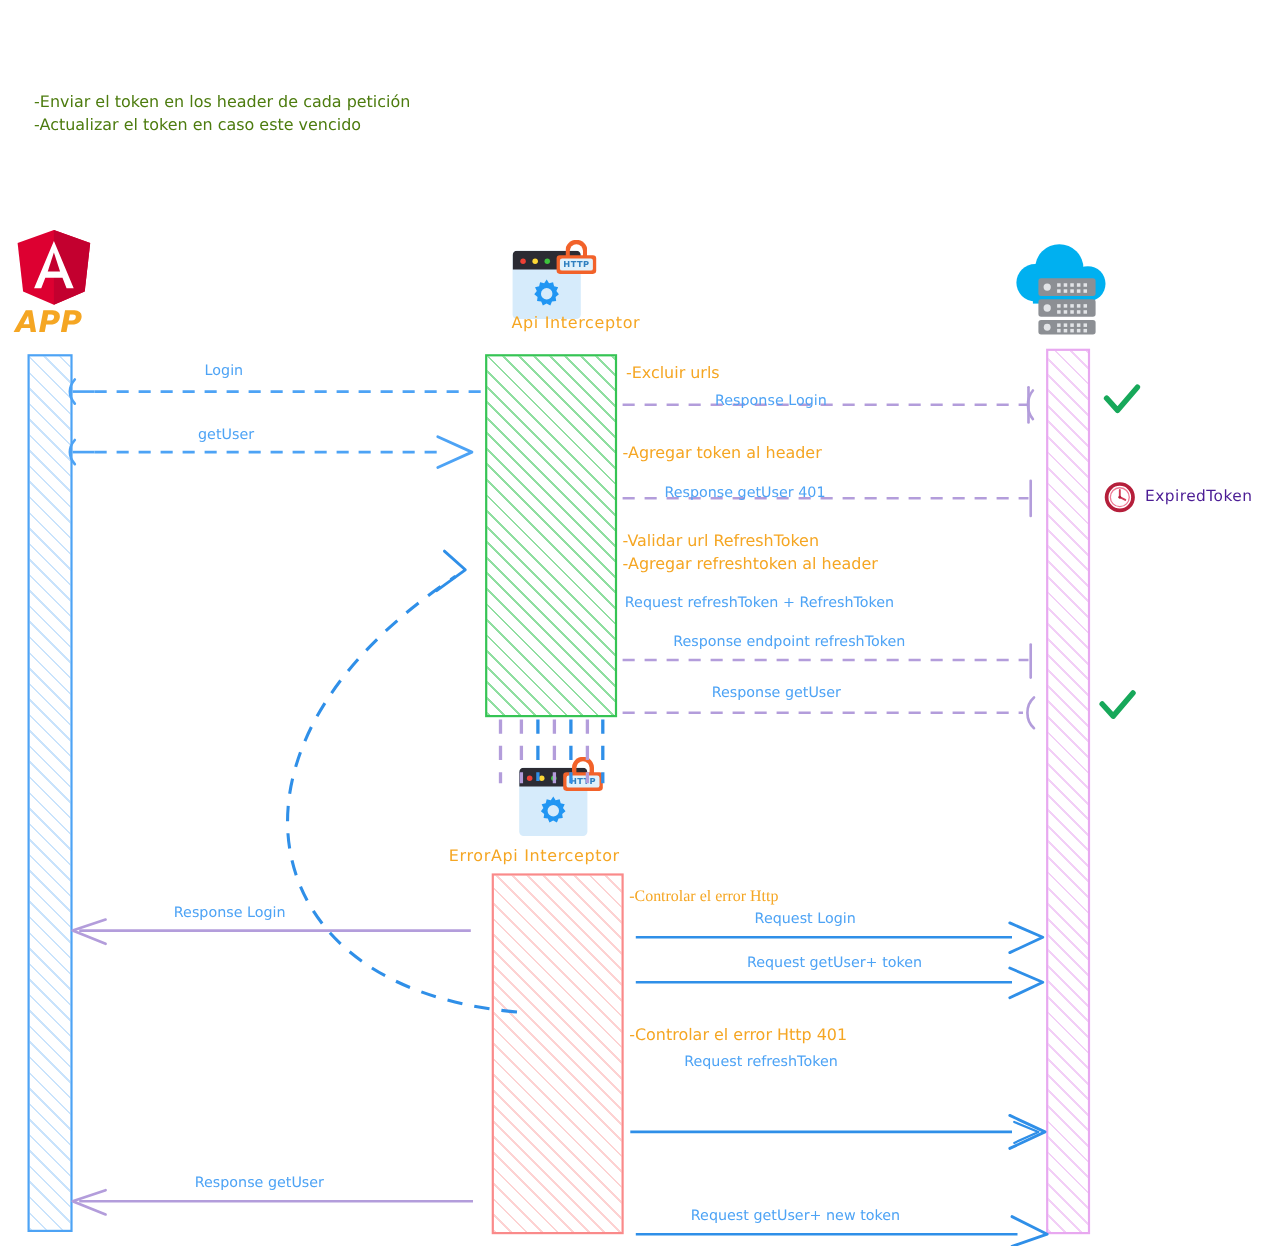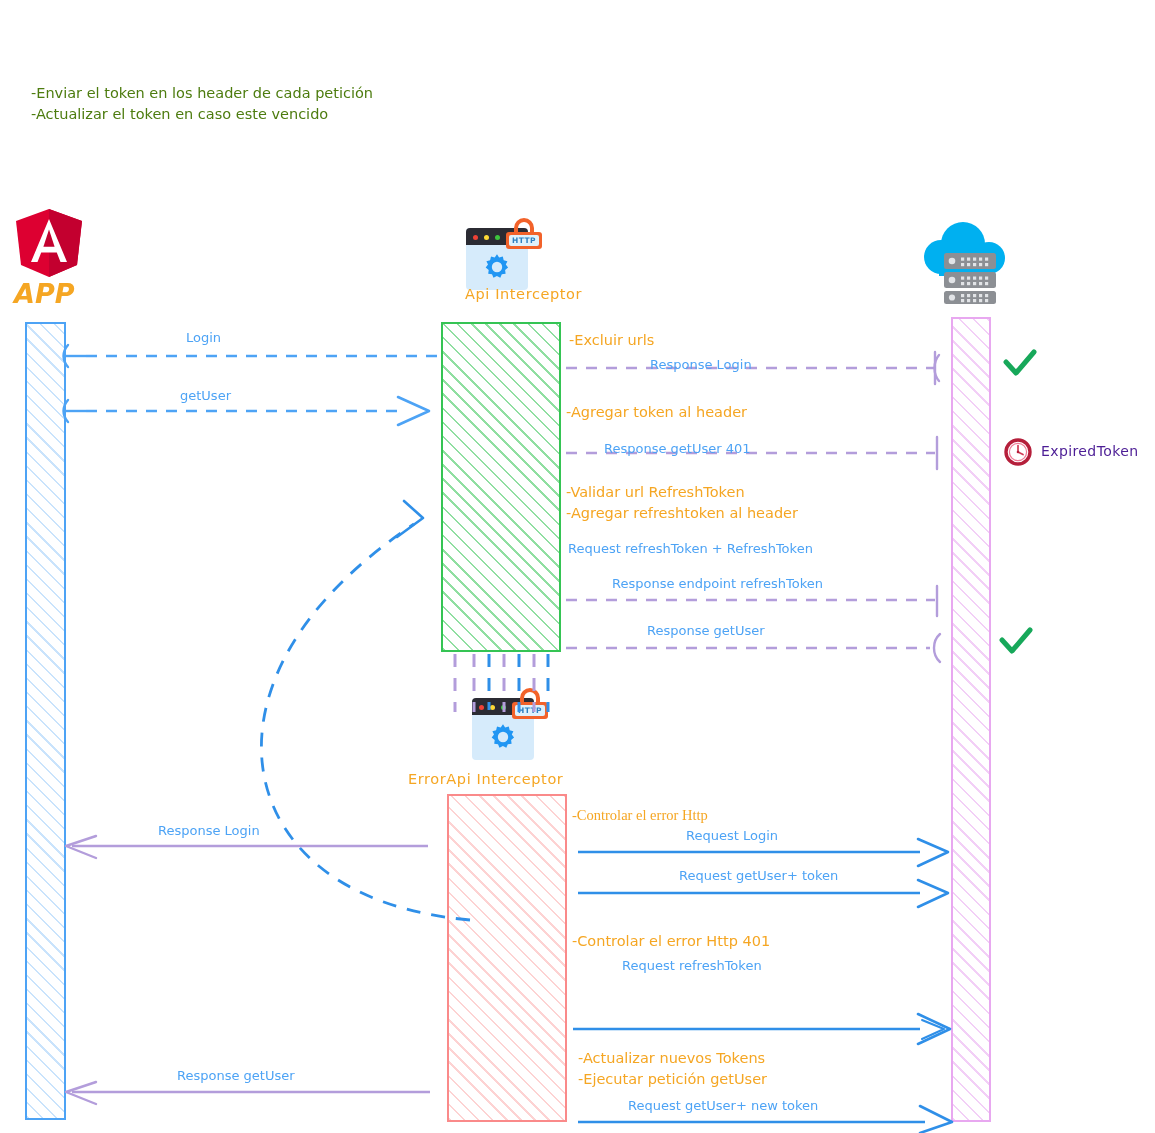--- a/index.html
+++ b/index.html
@@ -287,22 +287,20 @@
   <div class="msg" style="left:622px;top:958px;">Request refreshToken</div>
   <div class="msg" style="left:177px;top:1068px;">Response getUser</div>
   <div class="msg" style="left:628px;top:1098px;">Request getUser+ new token</div>
 
   <div class="note" style="left:569px;top:330px;">-Excluir urls</div>
   <div class="note" style="left:566px;top:402px;">-Agregar token al header</div>
   <div class="note" style="left:566px;top:482px;">-Validar url RefreshToken
 -Agregar refreshtoken al header</div>
   <div class="note" style="left:572px;top:805px;font-family:Liberation Serif, serif;">-Controlar el error Http</div>
   <div class="note" style="left:572px;top:931px;">-Controlar el error Http 401</div>
-  <div class="note" style="left:578px;top:1048px;">-Actualizar nuevos Tokens
--Ejecutar petición getUser</div>
 
   <div class="check" style="left:1003px;top:349px;">
     <svg width="34" height="28" viewBox="0 0 34 28">
       <path d="M3,13 L13,24 L31,3" fill="none" stroke="#17a85a" stroke-width="5" stroke-linecap="round" stroke-linejoin="round"></path>
     </svg>
   </div>
 
   <div class="clock" style="left:1004px;top:438px;">
     <svg width="28" height="28" viewBox="0 0 28 28">
       <circle cx="14" cy="14" r="12" fill="#ffffff" stroke="#b51f3b" stroke-width="3.4"></circle>

